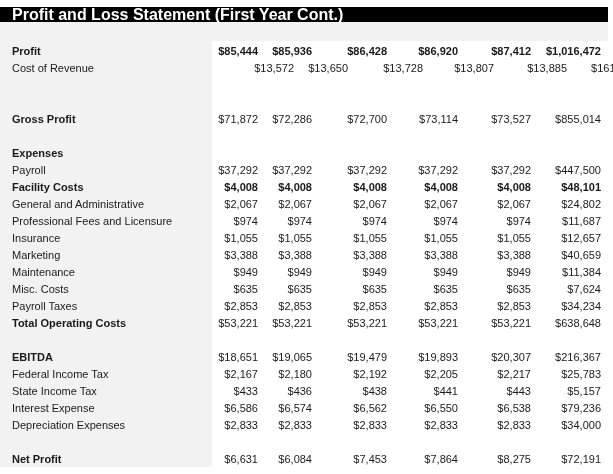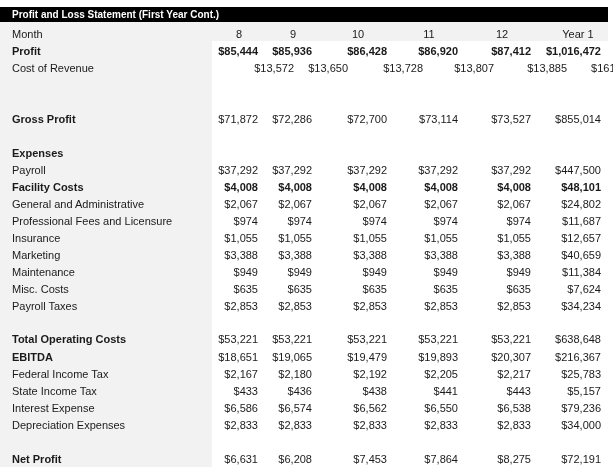--- a/index.html
+++ b/index.html
@@ -29,21 +29,21 @@
       left: 0;
       top: 0;
       width: 608px;
       height: 15px;
       background: #000000;
     }
     .title-text {
       position: absolute;
       left: 12px;
       top: 1px;
-      font-size: 10px;
+      font-size: 16px;
       font-weight: bold;
       color: #ffffff;
       line-height: 14px;
       white-space: nowrap;
     }
     .data-area {
       position: absolute;
       left: 212px;
       top: 34px;
       width: 396px;
@@ -97,29 +97,20 @@
 </head>
 <body>
 
 <div class="sheet">
   <div class="title-bar">
     <span class="title-text">Profit and Loss Statement (First Year Cont.)</span>
   </div>
 
   <div class="data-area"></div>
 
-  <div class="row" style="top:19px;">
-    <span class="label">Month</span>
-    <span class="hdr h0">8</span>
-    <span class="hdr h1">9</span>
-    <span class="hdr h2">10</span>
-    <span class="hdr h3">11</span>
-    <span class="hdr h4">12</span>
-    <span class="hdr h5">Year 1</span>
-  </div>
 
   <div class="row bold" style="top:36px;">
     <span class="label">Profit</span>
     <span class="cell c0 bold-val">$85,444</span>
     <span class="cell c1 bold-val">$85,936</span>
     <span class="cell c2 bold-val">$86,428</span>
     <span class="cell c3 bold-val">$86,920</span>
     <span class="cell c4 bold-val">$87,412</span>
     <span class="cell c5 bold-val">$1,016,472</span>
   </div>
@@ -231,21 +222,21 @@
   <div class="row" style="top:291px;">
     <span class="label">Payroll Taxes</span>
     <span class="cell c0">$2,853</span>
     <span class="cell c1">$2,853</span>
     <span class="cell c2">$2,853</span>
     <span class="cell c3">$2,853</span>
     <span class="cell c4">$2,853</span>
     <span class="cell c5">$34,234</span>
   </div>
 
-  <div class="row bold" style="top:324px;">
+  <div class="row bold" style="top:308px;">
     <span class="label">Total Operating Costs</span>
     <span class="cell c0">$53,221</span>
     <span class="cell c1">$53,221</span>
     <span class="cell c2">$53,221</span>
     <span class="cell c3">$53,221</span>
     <span class="cell c4">$53,221</span>
     <span class="cell c5">$638,648</span>
   </div>
 
   <div class="row bold" style="top:342px;">
@@ -294,19 +285,19 @@
     <span class="cell c1">$2,833</span>
     <span class="cell c2">$2,833</span>
     <span class="cell c3">$2,833</span>
     <span class="cell c4">$2,833</span>
     <span class="cell c5">$34,000</span>
   </div>
 
   <div class="row bold" style="top:444px;">
     <span class="label">Net Profit</span>
     <span class="cell c0">$6,631</span>
-    <span class="cell c1">$6,208</span>
+    <span class="cell c1">$6,084</span>
     <span class="cell c2">$7,453</span>
     <span class="cell c3">$7,864</span>
     <span class="cell c4">$8,275</span>
     <span class="cell c5">$72,191</span>
   </div>
 </div>
 
 </body></html>

